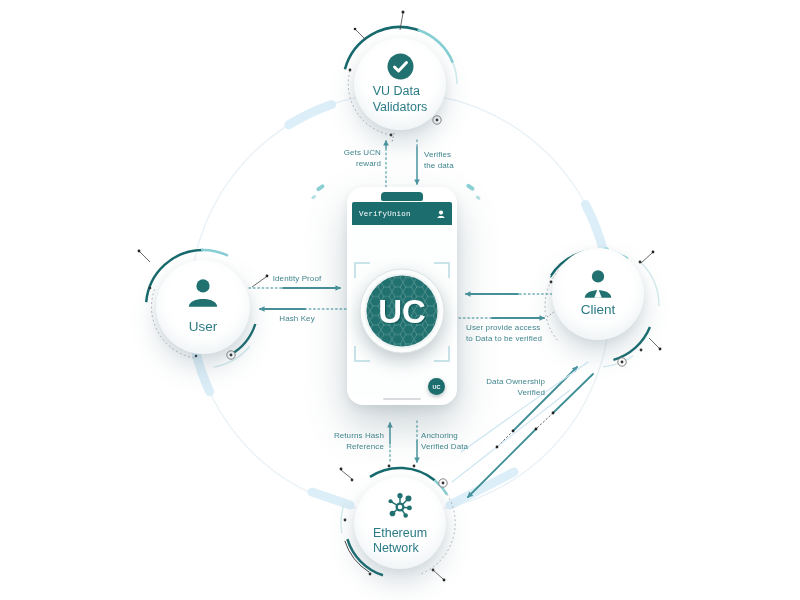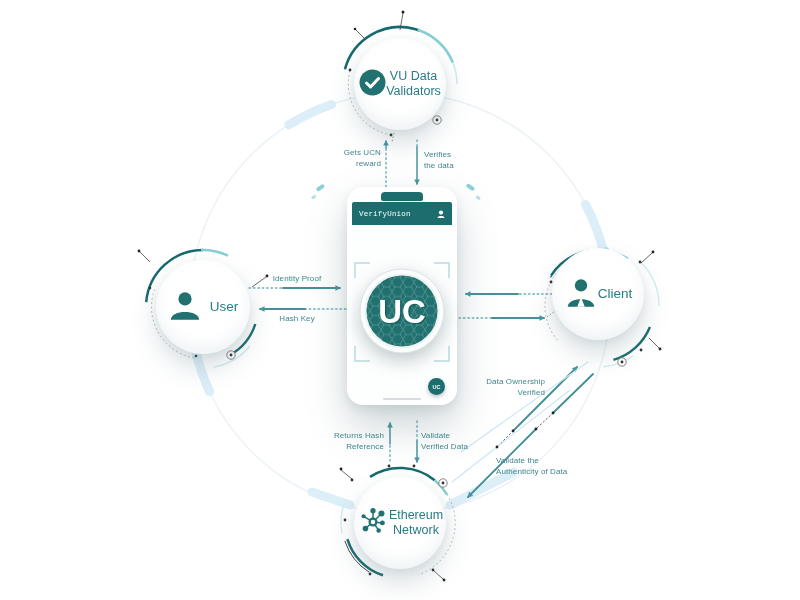--- a/index.html
+++ b/index.html
@@ -1,22 +1,22 @@
 <!DOCTYPE html>
 <html><head>
 <meta charset="utf-8">
 <style>
   html,body{margin:0;padding:0;background:#fff;}
   body{width:800px;height:600px;font-family:"Liberation Sans",sans-serif;-webkit-font-smoothing:antialiased;}
   .stage{position:relative;width:800px;height:600px;overflow:hidden;background:#fff;}
   svg.decor{position:absolute;left:0;top:0;}
 
   
-  .node{position:absolute;background:#fff;border-radius:50%;display:flex;flex-direction:row;
-        align-items:center;justify-content:center;text-align:center;
+  .node{position:absolute;background:#fff;border-radius:50%;display:flex;flex-direction:column;
+        align-items:center;justify-content:center;text-align:left;
         box-shadow:0 14px 26px rgba(84,114,126,.22),0 3px 8px rgba(84,114,126,.10),
                    inset 0 -8px 14px rgba(150,180,190,.14);}
   .node .nicon{line-height:0;margin-bottom:4px;}
   .node-label{font-size:13.5px;color:#2B7B85;line-height:1.22;white-space:pre-line;}
   .node-validators{left:354px;top:38px;width:92px;height:92px;}
   .node-validators .node-label{font-size:12.5px;}
   .node-user{left:156px;top:260px;width:94px;height:94px;gap:8px;}
   .node-client{left:552px;top:248px;width:92px;height:92px;}
   .node-ethereum{left:354px;top:477px;width:92px;height:92px;}
   .node-ethereum .node-label{font-size:12.5px;}
@@ -311,22 +311,22 @@
       </div>
     <div class="homeline"></div>
   </div>
 
   <div class="flow-label fl-gets">Gets UCN
 reward</div>
   <div class="flow-label fl-verifies">Verifies
 the data</div>
   <div class="flow-label fl-identity">Identity Proof</div>
   <div class="flow-label fl-hashkey">Hash Key</div>
+  <div class="flow-label fl-provide">User provide access
+to Data to be verified</div>
   <div class="flow-label fl-returns">Returns Hash
 Reference</div>
-  <div class="flow-label fl-anchoring">Validate
+  <div class="flow-label fl-anchoring">Anchoring
 Verified Data</div>
   <div class="flow-label fl-ownership">Data Ownership
 Verified</div>
-  <div class="flow-label fl-validate">Validate the
-Authenticity of Data</div>
 
 </div>
 
 </body></html>

